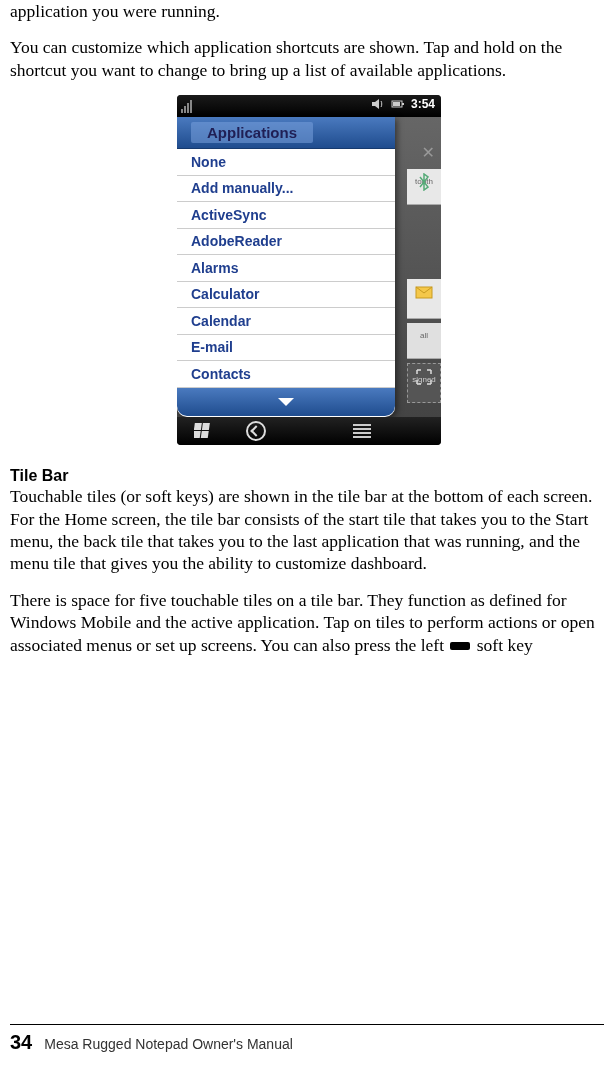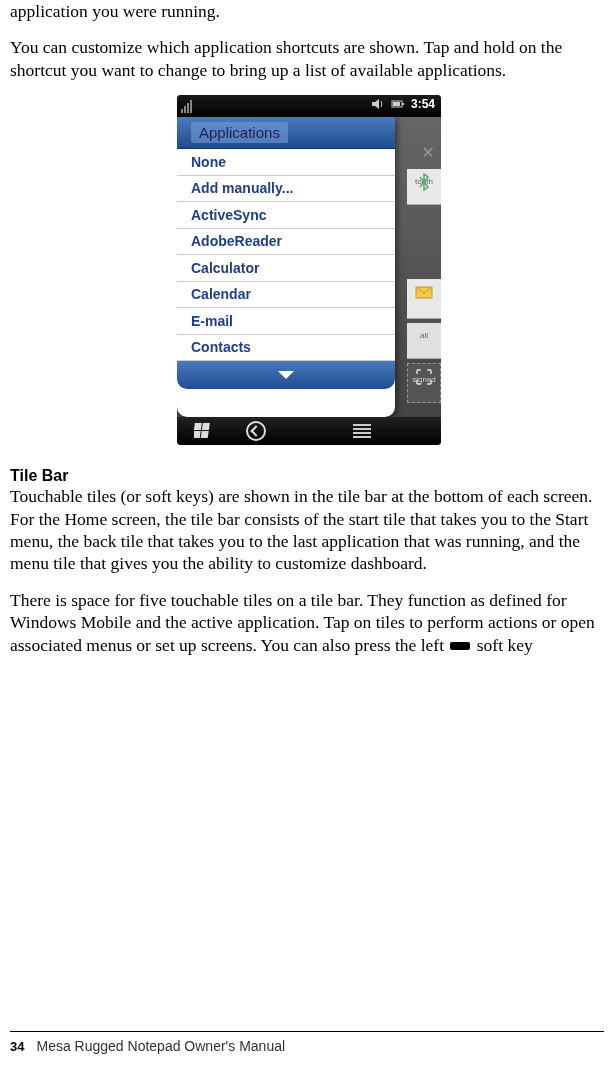--- a/index.html
+++ b/index.html
@@ -19,33 +19,33 @@
   .sb-right { position: absolute; right: 6px; top: 2px; display: flex; align-items: center; gap: 6px; }
   .sb-icon { width: 14px; height: 14px; }
   .sb-time { color: #fff; font-family: Arial, sans-serif; font-size: 12px; font-weight: bold; }
   .phone-body { position: absolute; top: 22px; left: 0; right: 0; bottom: 28px; background: linear-gradient(#666,#444); }
   .side-peek { position: absolute; right: 0; top: 22px; bottom: 0; width: 34px; }
   .peek-item { position: absolute; right: 0; height: 36px; width: 34px; background: #e8e8e8; border-bottom: 1px solid #aaa; font-size: 8px; font-family: Arial; color: #666; display:flex; align-items:flex-end; justify-content:center; padding-bottom:18px;}
   .peek1 { top: 30px; } .peek3 { top: 182px; } .peek4 { top: 218px; } .peek5 { top: 254px; border: 1px dashed #999; }
   .peek-icon { position:absolute; top:4px; width:18px; height:18px; }
   .popup { position: absolute; top: 22px; left: 0; width: 218px; height: 300px; background: #fff; border-radius: 0 0 10px 10px; box-shadow: 2px 2px 6px rgba(0,0,0,.5); overflow:hidden; }
   .popup-header { height: 32px; background: linear-gradient(#4a7abf,#1f4c8e); border-bottom: 1px solid #163a6e; display:flex; align-items:center; padding-left:14px;}
-  .popup-header span { font-family: Arial, sans-serif; font-weight: normal; font-size: 15px; color: #1f1f55; background: rgba(120,160,220,.55); padding: 2px 8px; border-radius:2px;}
+  .popup-header span { font-family: Arial, sans-serif; font-weight: bold; font-size: 15px; color: #1f1f55; background: rgba(120,160,220,.55); padding: 2px 16px; border-radius:2px;}
   .popup-list { }
   .popup-item { height: 26.5px; border-bottom: 1px solid #ccc; font-family: Arial, sans-serif; font-weight: bold; font-size: 14px; color: #1f3e8e; display:flex; align-items:center; padding-left:14px; }
   .popup-arrow { height: 28px; background: linear-gradient(#4a7abf,#1f4c8e); display:flex; align-items:center; justify-content:center; border-radius: 0 0 10px 10px;}
   .chevron-down { width: 0; height: 0; border-left: 8px solid transparent; border-right: 8px solid transparent; border-top: 8px solid #fff; }
   .tilebar { position: absolute; left: 0; right: 0; bottom: 0; height: 28px; background: linear-gradient(#222,#000); display:flex; align-items:center; justify-content:space-around; }
   .tile-icon { width: 30px; height: 20px; display:flex; align-items:center; justify-content:center; }
   .back-circle { width: 20px; height: 20px; border: 2px solid #ddd; border-radius: 50%; position: relative; }
   .back-circle::after { content:""; position:absolute; left:4px; top:4px; width:6px; height:6px; border-left:2px solid #ddd; border-bottom:2px solid #ddd; transform: rotate(45deg);}
   .menu-lines { width: 18px; }
   .menu-lines div { height: 2px; background: #ccc; margin: 2px 0; }
   .footer { position: absolute; bottom: 18px; left: 10px; right: 10px; border-top: 1.5px solid #000; padding-top: 6px; display: flex; align-items: baseline; gap: 12px; }
-  .page-num { font-family: Arial, Helvetica, sans-serif; font-weight: bold; font-size: 13px; }
+  .page-num { font-family: Arial, Helvetica, sans-serif; font-weight: bold; font-size: 20px; }
   .footer-title { font-family: Arial, Helvetica, sans-serif; font-size: 14px; color: #333; }
   .inline-icon { display: inline-block; width: 20px; height: 8px; background: #000; border-radius: 2px; vertical-align: middle; position: relative; top: -1px; margin: 0 2px;}
   .blurry-close { color:#999; font-size:16px; position:absolute; top:26px; right:6px;}
 </style>
 </head>
 <body>
 
 <div class="page">
   <div class="content">
     <p class="body-text">application you were running.</p>
@@ -105,20 +105,21 @@
         </div>
         <div class="popup">
           <div class="popup-header">
               <span>Applications</span>
             </div>
           <div class="popup-list">
             <div class="popup-item">None</div>
             <div class="popup-item">Add manually...</div>
             <div class="popup-item">ActiveSync</div>
             <div class="popup-item">AdobeReader</div>
+            <div class="popup-item">Alarms</div>
             <div class="popup-item">Calculator</div>
             <div class="popup-item">Calendar</div>
             <div class="popup-item">E-mail</div>
             <div class="popup-item">Contacts</div>
           </div>
           <div class="popup-arrow">
               <div class="chevron-down"></div>
             </div>
         </div>
         <div class="tilebar">

